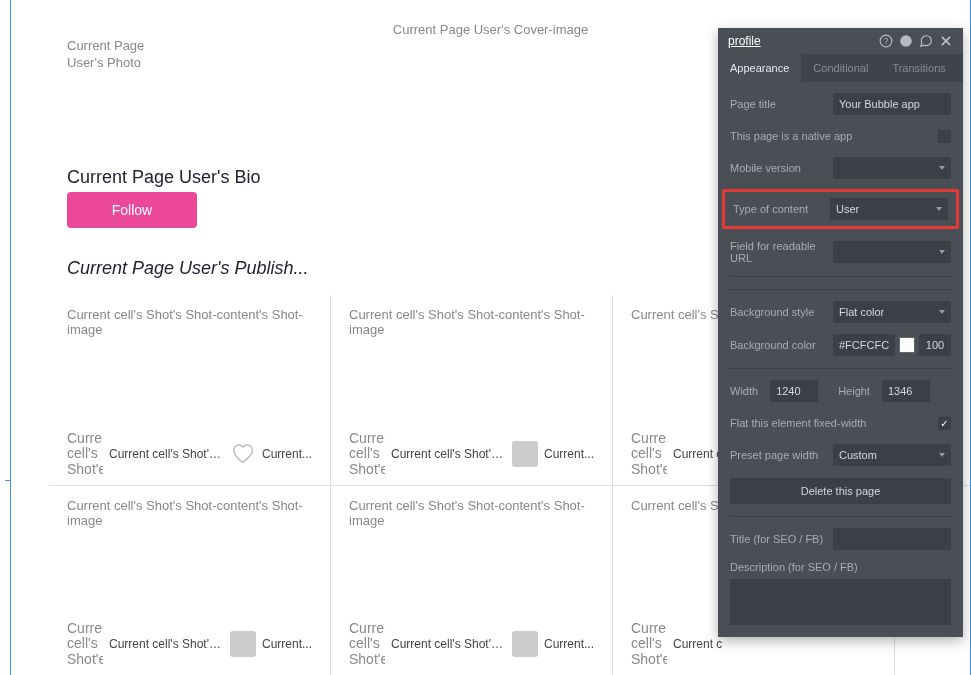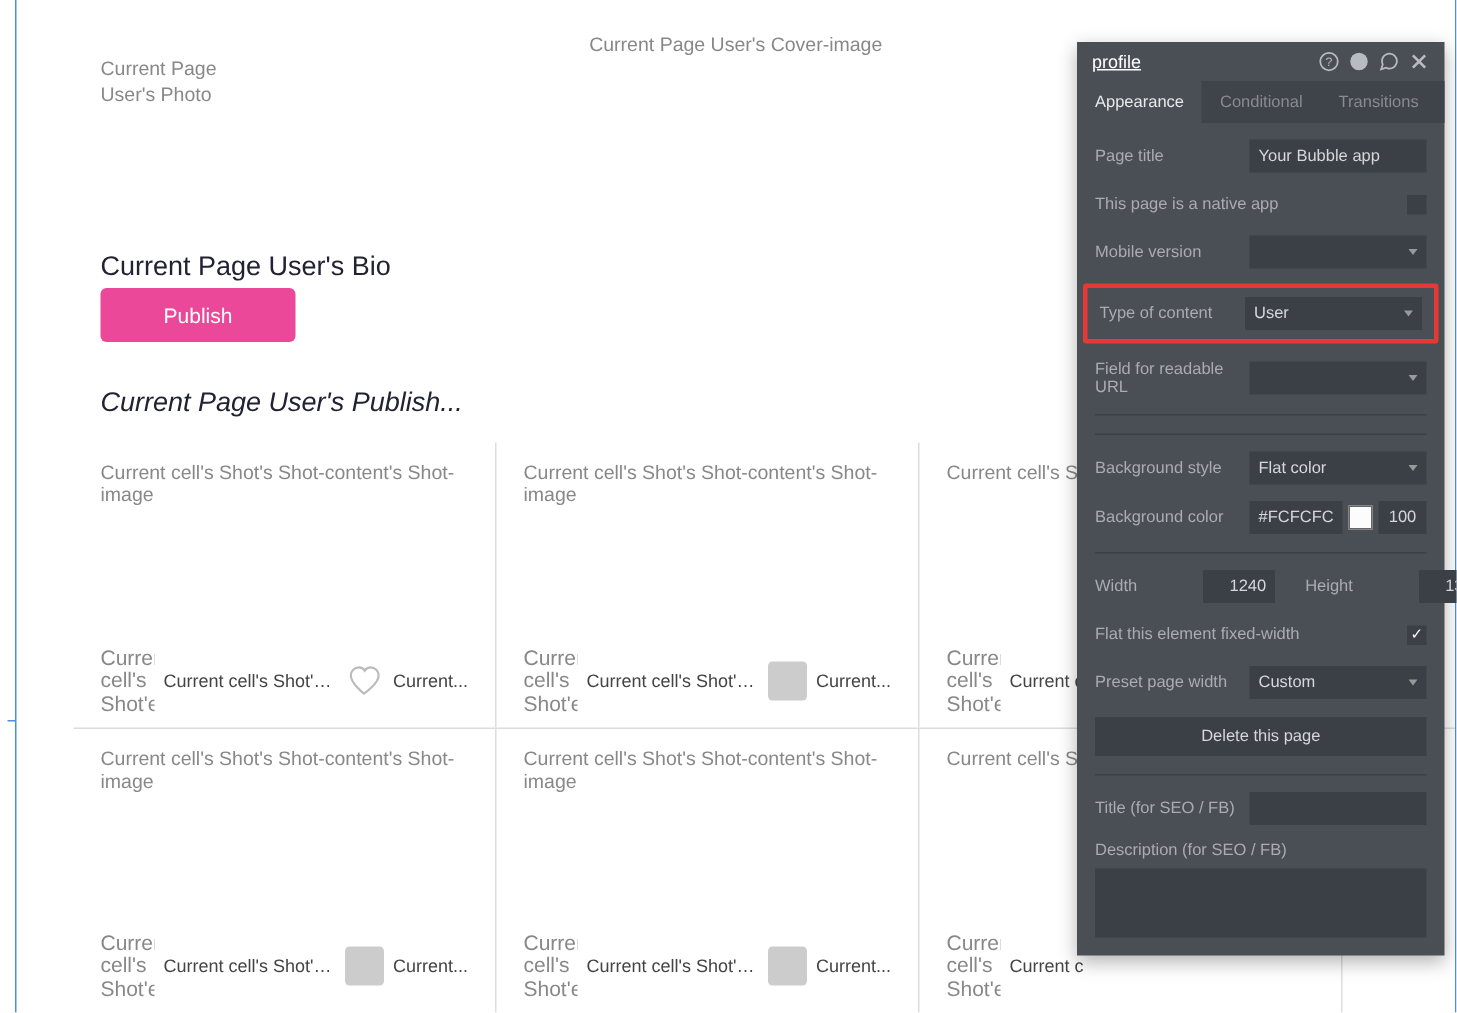--- a/index.html
+++ b/index.html
@@ -37,21 +37,21 @@
 .hicon svg { width: 100%; height: 100%; }
 
 .tabs { display: flex; background: #3f434a; }
 .tab { padding: 8px 12px; font-size: 11px; color: #888b91; cursor: pointer; }
 .tab.active { background: #4a4e55; color: #e8e9eb; }
 
 .pbody { padding: 0 12px 12px; }
 .prow { display: flex; align-items: center; margin-top: 11px; min-height: 20px; }
 .plabel { flex: 1; font-size: 11px; color: #a9acb1; }
 .pinput { background: #3b3f46; color: #d5d7db; border: none; padding: 4px 6px; font-size: 11px; width: 118px; height: 22px; }
-.pinput.small { width: 48px; text-align: right; margin-left: 32px; }
+.pinput.small { width: 48px; text-align: left; }
 .pselect { background: #3b3f46; color: #d5d7db; border: none; padding: 4px 6px; font-size: 11px; width: 118px; height: 22px; position: relative; display: flex; align-items: center; justify-content: space-between; }
 .pselect.full { width: 118px; }
 .caret { width: 0; height: 0; border-left: 3px solid transparent; border-right: 3px solid transparent; border-top: 4px solid #999; }
 .pcheck { width: 13px; height: 13px; background: #3b3f46; cursor: pointer; display: flex; align-items: center; justify-content: center; }
 .pcheck.checked::after { content: "✓"; color: #fff; font-size: 10px; }
 
 .divider { height: 1px; background: #3b3f46; margin: 12px 0 2px; }
 .highlight-row { border: 3px solid #e53935; padding: 6px 8px; margin: 10px -8px 0; display: flex; align-items: center; border-radius: 2px; }
 .highlight-row .plabel { flex: 1; }
 
@@ -67,21 +67,21 @@
 .textarea-field { width: 100%; background: #3b3f46; border: none; height: 46px; margin-top: 6px; }
 </style>
 </head>
 <body>
 
 <div class="canvas-tick"></div>
 <div class="canvas">
   <div class="cover-label">Current Page User's Cover-image</div>
   <div class="photo-label">Current Page User's Photo</div>
   <div class="bio-heading">Current Page User's Bio</div>
-  <button class="follow-btn">Publish</button>
+  <button class="follow-btn">Follow</button>
   <div class="publish-heading">Current Page User's Publish...</div>
 
   <div class="grid">
     <div class="grid-row">
       <div class="cell">
         <div class="cell-img-label">Current cell's Shot's Shot-content's Shot-image</div>
         <div class="cell-footer">
           <div class="curr-photo">Currer cell's Shot'e</div>
           <div class="curr-cr">Current cell's Shot's Cr...</div>
           <div class="heart"><svg viewBox="0 0 24 24">

